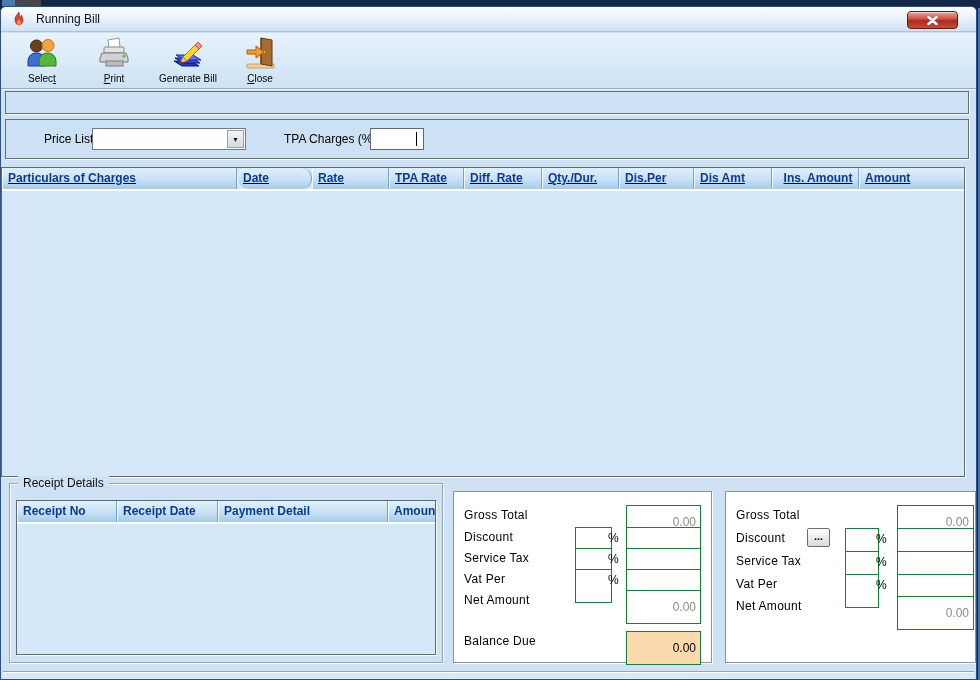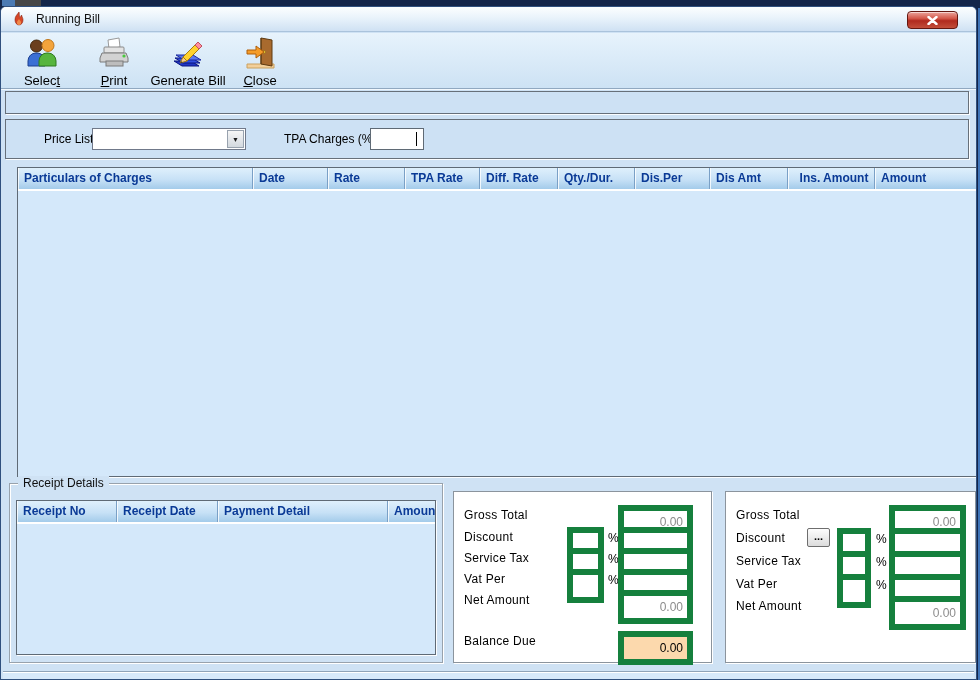--- a/index.html
+++ b/index.html
@@ -39,21 +39,21 @@
 
   
   .toolbar {
     position:absolute; left:0; top:26px; right:0; height:56px;
     background:linear-gradient(#e7f3fc, #cde2f4);
     border-bottom:1px solid #90a8c0;
     box-shadow:0 1px 0 #f2f8fd;
   }
   .tool-btn { position:absolute; top:3px; text-align:center; cursor:default; }
   .tool-btn .ticon { width:34px; height:34px; margin:0 auto; }
-  .tool-btn .tlabel { font-size:13px; color:#000; margin-top:0; white-space:nowrap; }
+  .tool-btn .tlabel { font-size:10px; color:#000; margin-top:0; white-space:nowrap; }
   .tb-select   { left:12px;  width:58px; }
   .tb-print    { left:86px;  width:54px; }
   .tb-generate { left:146px; width:82px; }
   .tb-close    { left:232px; width:54px; }
 
   
   .panel3d {
     position:absolute; background:#cde1f4;
     border:1px solid #67707a;
     box-shadow:1px 1px 0 #fbfdff;
@@ -80,31 +80,31 @@
     width:100%; height:100%; border:1px solid #5f6a75; background:#fff;
     font:12px "Liberation Sans", sans-serif; padding:0 4px;
   }
   .caret { position:absolute; right:7px; top:4px; width:1px; height:14px; background:#000; }
 
   
   .grid {
     position:absolute; background:#d4e8fa;
     border:1px solid #5f6a75; box-shadow:1px 1px 0 #fbfdff;
   }
-  .charges-grid { left:16px; top:160px; width:964px; height:310px; }
+  .charges-grid { left:0; top:160px; width:964px; height:310px;text-decoration:underline; }
   .grid-header { display:flex; height:23px; border-bottom:2px solid #fff; }
   .gh-cell {
     background:linear-gradient(#dff0fc, #c7e1f6 55%, #a3cbea);
     border-right:1px solid #7aa0c6;
     box-shadow:inset 1px 0 0 rgba(255,255,255,.8);
     color:#0a3a96; font-weight:bold; font-size:12px; line-height:21px;
     padding-left:6px; white-space:nowrap; overflow:hidden; cursor:default;
   }
   .charges-grid .gh-cell:nth-child(1){ width:235px; }
-  .charges-grid .gh-cell:nth-child(2){ width:75px; }
+  .charges-grid .gh-cell:nth-child(2){ width:75px;border-radius:10px; }
   .charges-grid .gh-cell:nth-child(3){ width:77px; }
   .charges-grid .gh-cell:nth-child(4){ width:75px; }
   .charges-grid .gh-cell:nth-child(5){ width:78px; }
   .charges-grid .gh-cell:nth-child(6){ width:77px; }
   .charges-grid .gh-cell:nth-child(7){ width:75px; }
   .charges-grid .gh-cell:nth-child(8){ width:78px; }
   .charges-grid .gh-cell:nth-child(9){ width:87px;text-align:center; }
   .charges-grid .gh-cell:nth-child(10){ flex:1; border-right:none; }
   .grid-body { position:absolute; left:0; top:25px; right:0; bottom:0; }
 
@@ -129,21 +129,21 @@
     position:absolute; top:484px; height:172px; background:#ffffff;
     border:1px solid #8b949d; box-shadow:1px 1px 0 #fff;
   }
   .mid-panel   { left:452px; width:259px; }
   .right-panel { left:724px; width:251px; }
 
   .t-row { position:absolute; left:0; width:100%; height:20px; }
   .t-row .lbl { position:absolute; left:10px; line-height:20px; letter-spacing:.3px; white-space:nowrap; }
   .inp {
     position:absolute; top:0; height:34px; background:#fff;
-    border:6px solid #15803d; font:12px "Liberation Sans", sans-serif; padding:0 4px;
+    border:1px solid #15803d; font:12px "Liberation Sans", sans-serif; padding:0 4px;margin-left:8px;
   }
   .inp.big   { left:164px; width:75px; text-align:right; }
   .inp.small { left:113px; width:37px; }
   .inp.ro    { color:#8c8c8c; }
   .inp.hl    { background:#fcd9ad; color:#000; text-align:right; }
   .pct { position:absolute; left:154px; line-height:22px; font-size:12px; }
 
   .mr1{top:13px} .mr2{top:35px} .mr3{top:56px} .mr4{top:77px} .mr5{top:98px} .mr6{top:120px} .mr7{top:139px}
   .rr1{top:13px} .rr2{top:36px} .rr3{top:59px} .rr4{top:82px} .rr5{top:104px}
 

